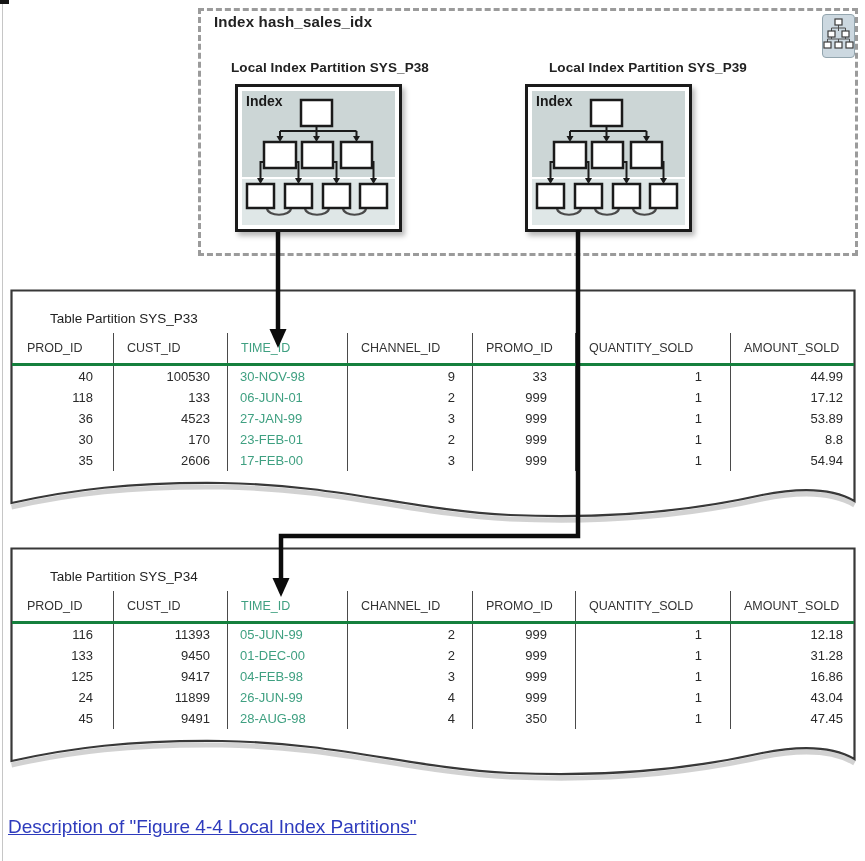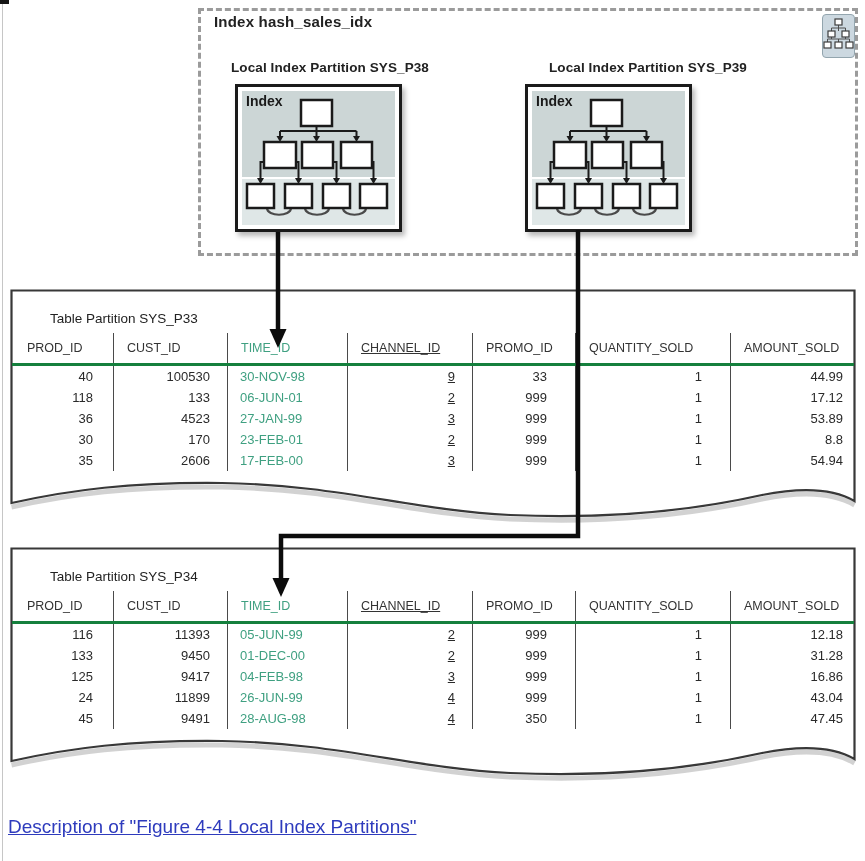--- a/index.html
+++ b/index.html
@@ -29,21 +29,21 @@
   .tbl-title{position:absolute;left:20px;top:22px;font-size:13.5px;font-weight:normal;margin-left:20px;}
   .tgrid{position:absolute;left:2px;top:44px;width:842px;}
   .thead{display:flex;border-bottom:3px solid #15803d;height:30px;line-height:30px;}
   .trow{display:flex;height:21px;line-height:21px;}
   .tcell{box-sizing:border-box;font-size:12.5px;color:#2a2a2a;white-space:nowrap;overflow:hidden;}
   .thead .tcell{border-left:1.3px solid #4a4a4a;padding-left:13px;color:#333;}
   .thead .tcell:first-child{border-left:none;padding-left:15px;}
   .trow .tcell{border-left:1.3px solid #4a4a4a;text-align:right;font-size:13px;}
   .trow .tcell:first-child{border-left:none;}
   .tcol0{width:101px;} .tcol1{width:114px;} .tcol2{width:120px;}
-  .tcol3{width:125px;text-decoration:underline;} .tcol4{width:103px;} .tcol5{width:155px;} .tcol6{width:124px;}
+  .tcol3{width:125px;} .tcol4{width:103px;} .tcol5{width:155px;} .tcol6{width:124px;}
   .trow .tcol0{padding-right:20px;} .trow .tcol1{padding-right:17px;}
   .trow .tcol2{text-align:left;padding-left:12px;}
   .trow .tcol3{padding-right:17px;} .trow .tcol4{padding-right:28px;}
   .trow .tcol5{padding-right:28px;} .trow .tcol6{padding-right:11px;}
   .green{color:var(--green,#3fa081);}
   .hdr-green{color:var(--green,#3fa081) !important;}
 
   
   .overlay{left:0;top:0;pointer-events:none;z-index:40;}
 

